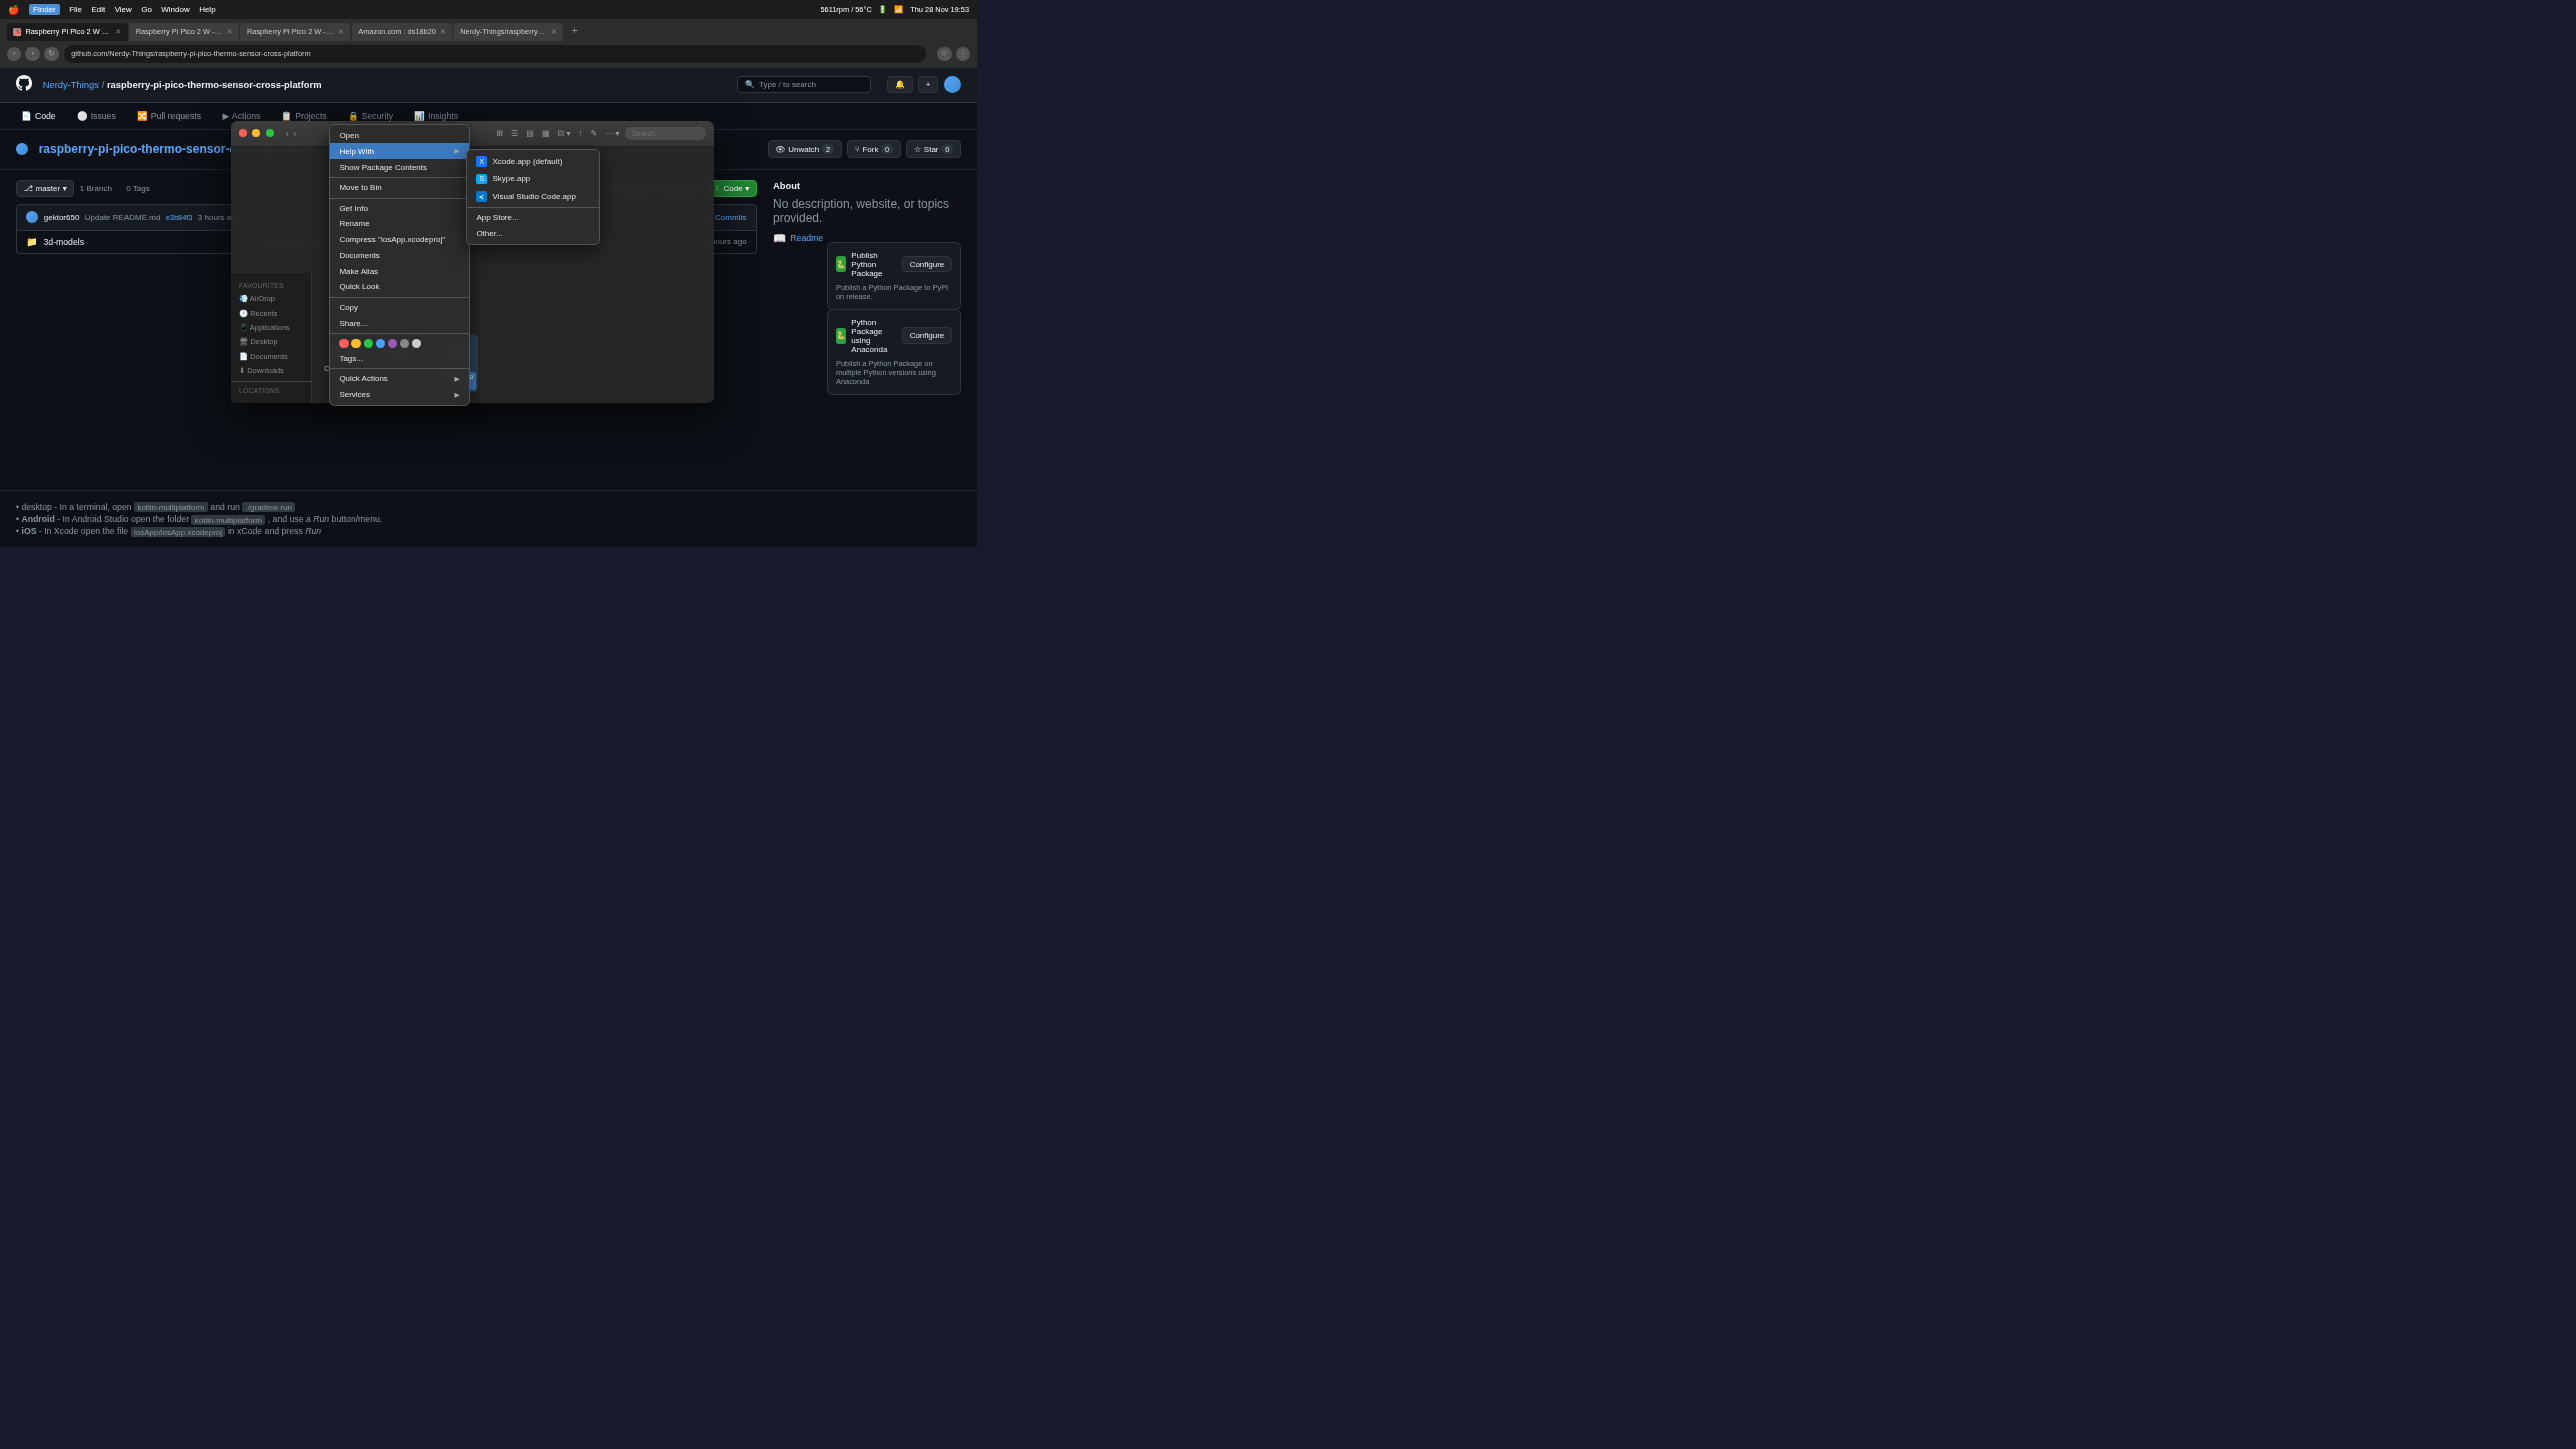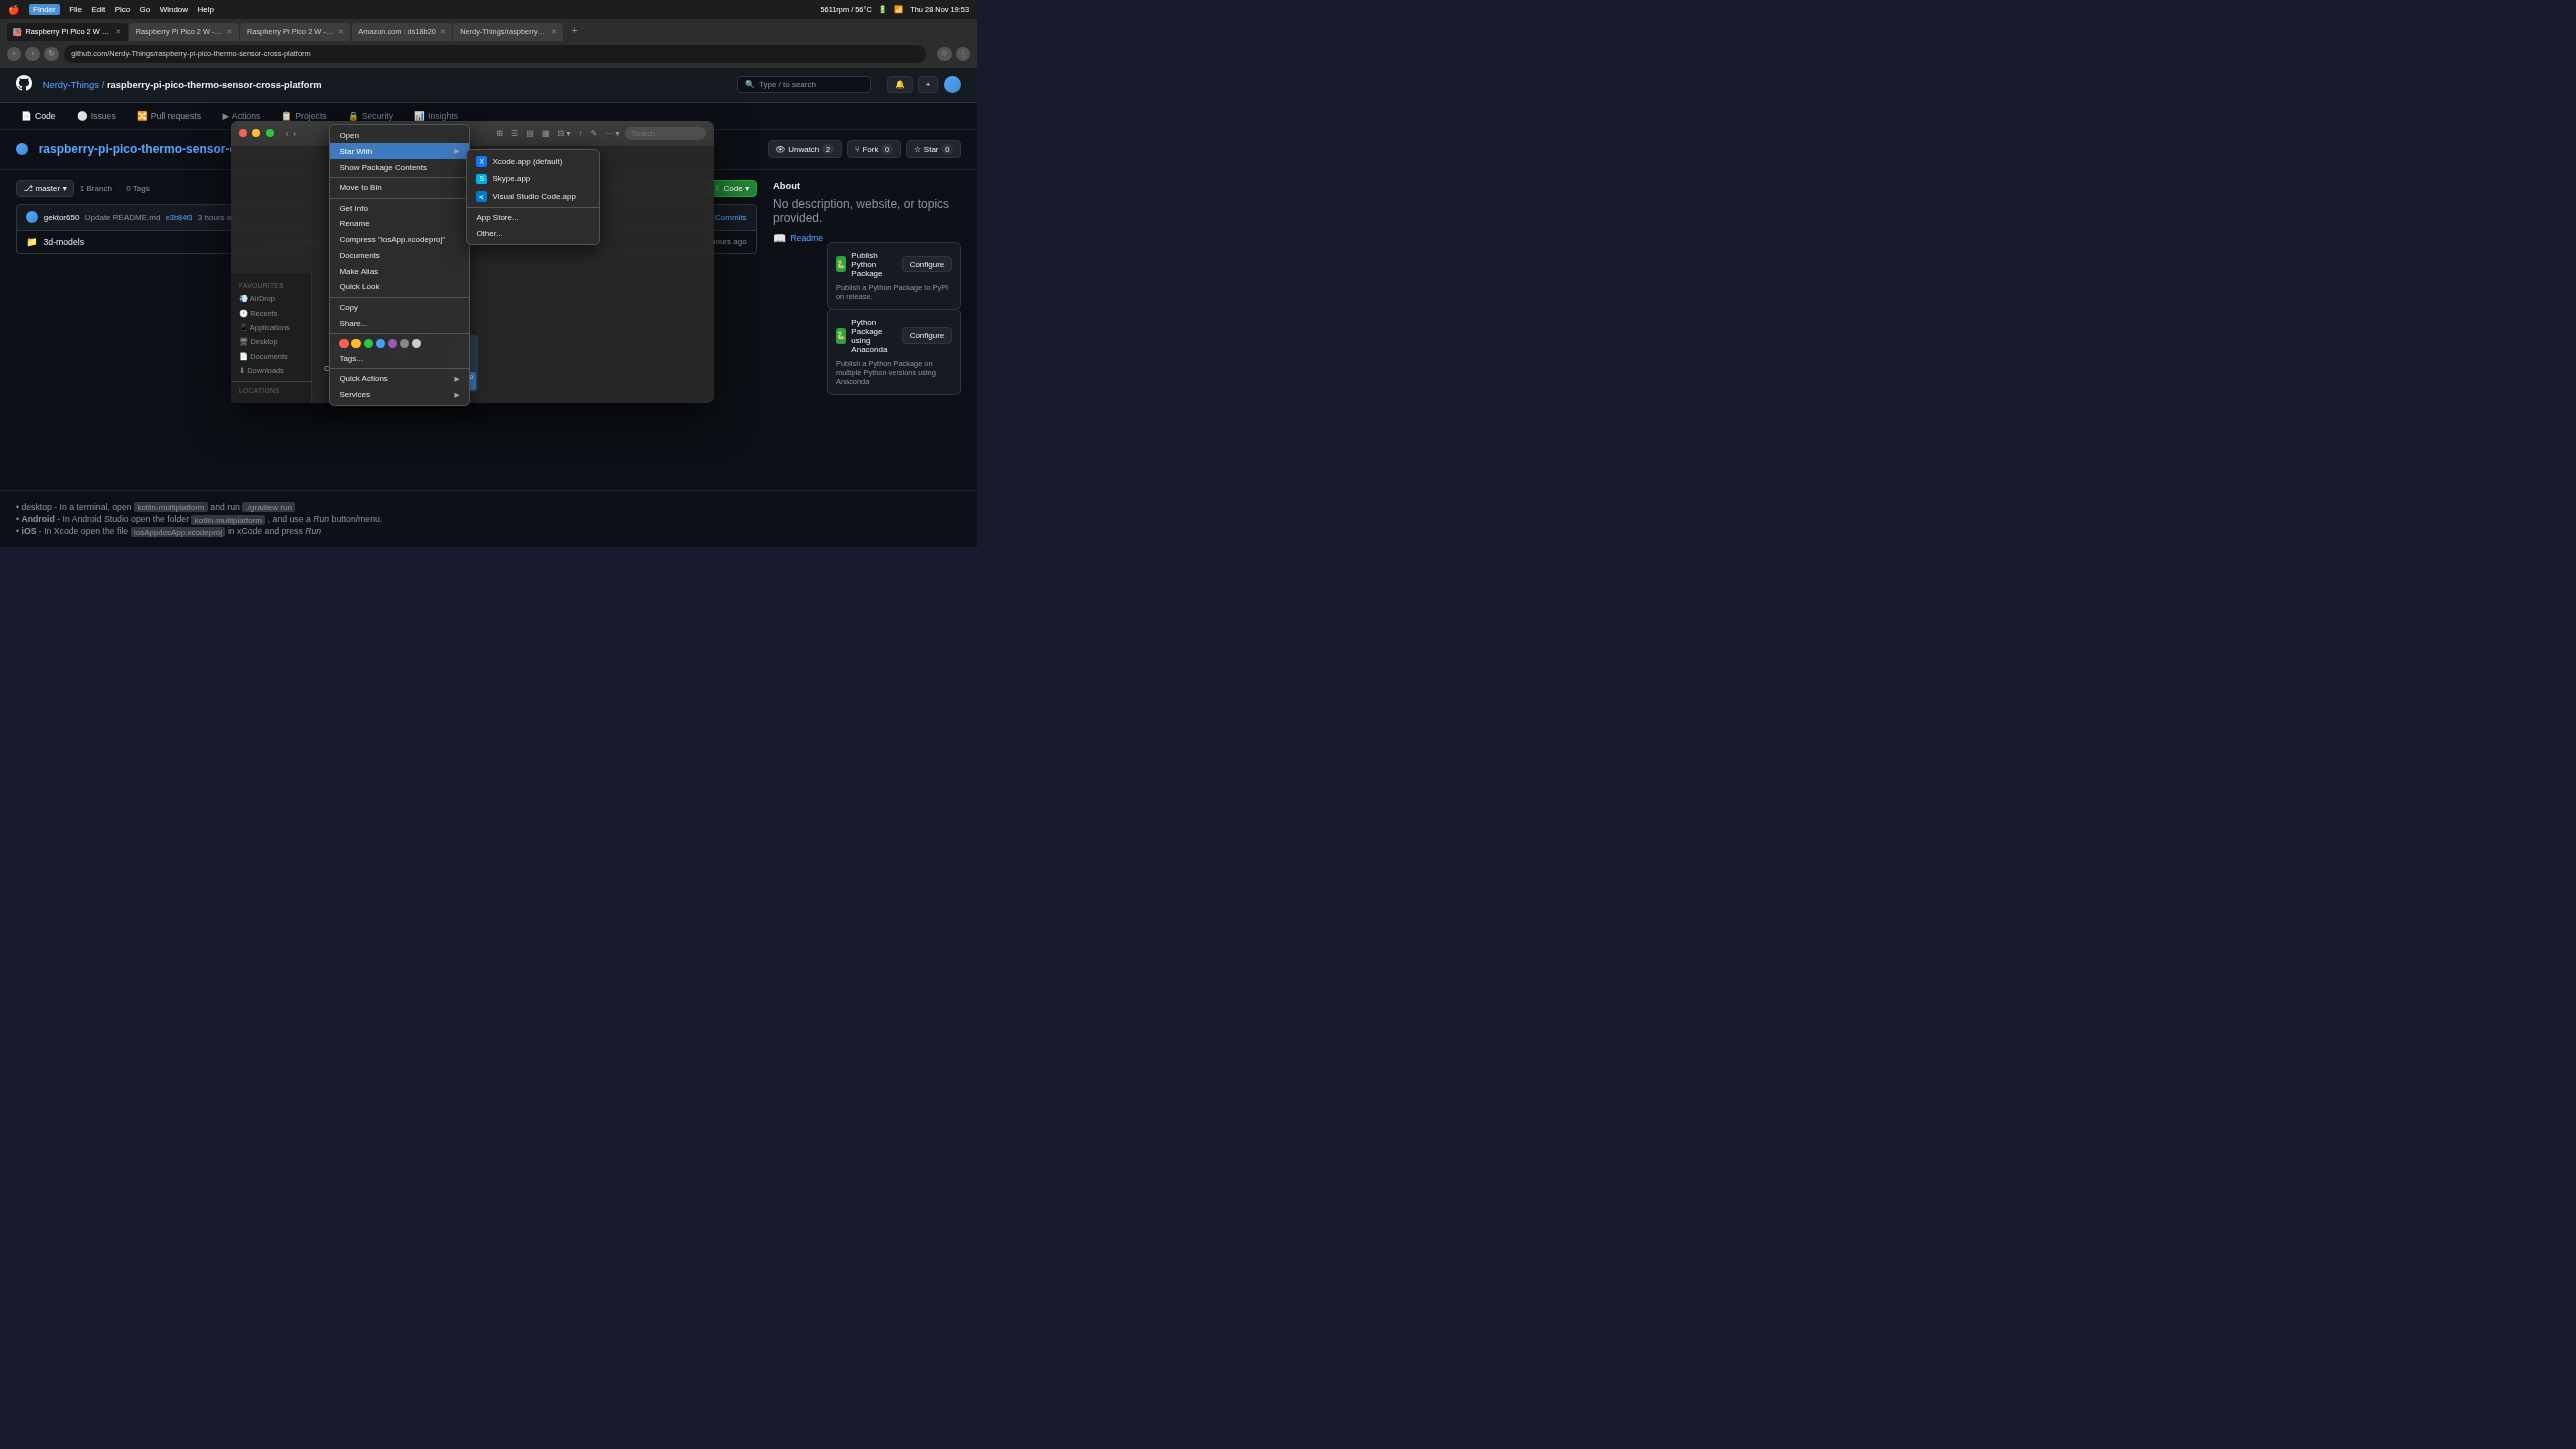--- a/index.html
+++ b/index.html
@@ -511,21 +511,21 @@
   </style>
 </head>
 <body>
 
 <div class="menu-bar">
   <div class="menu-bar-left">
     <span class="apple-icon">🍎</span>
     <span class="menu-item active">Finder</span>
     <span class="menu-item">File</span>
     <span class="menu-item">Edit</span>
-    <span class="menu-item">Pico</span>
+    <span class="menu-item">View</span>
     <span class="menu-item">Go</span>
     <span class="menu-item">Window</span>
     <span class="menu-item">Help</span>
   </div>
   <div class="menu-bar-right">
     <span>5611rpm / 56°C</span>
     <span>🔋</span>
     <span>📶</span>
     <span>Thu 28 Nov 19:53</span>
   </div>
@@ -810,21 +810,21 @@
       </div>
     </div>
   </div>
 </div>
 
 <div class="context-menu">
   <div class="ctx-item">
     <span>Open</span>
   </div>
   <div class="ctx-item highlighted">
-    <span>Star With</span>
+    <span>Help With</span>
     <span class="ctx-arrow">▶</span>
   </div>
   <div class="ctx-item">
     <span>Show Package Contents</span>
   </div>
   <div class="ctx-separator"></div>
   <div class="ctx-item">
     <span>Move to Bin</span>
   </div>
   <div class="ctx-separator"></div>

